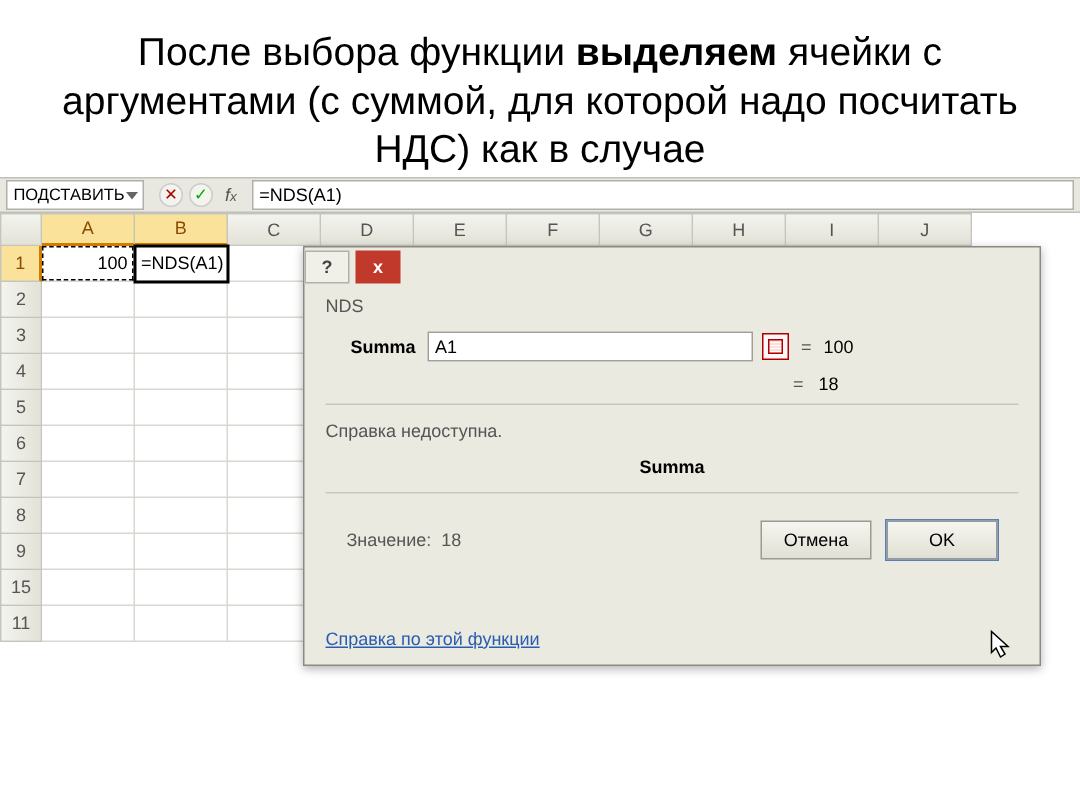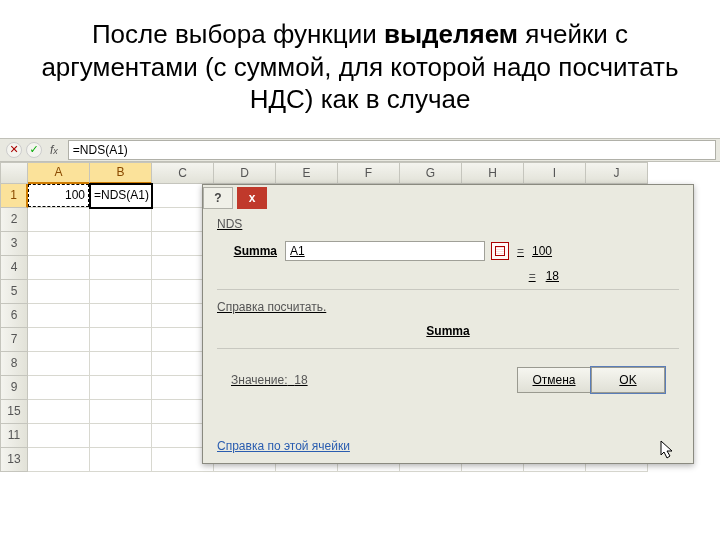--- a/index.html
+++ b/index.html
@@ -1,18 +1,18 @@
 <!DOCTYPE html>
 <html><head>
 <meta charset="utf-8">
 <style>
   * { box-sizing: border-box; margin: 0; padding: 0; }
   body { width: 720px; height: 540px; background: #fff; font-family: Arial, sans-serif; overflow: hidden; }
   
-  .slide-text { text-align: center; font-size: 26px; padding: 18px 20px 22px; line-height: 1.25; }
+  .slide-text { text-align: center; font-size: 26px; padding: 18px 20px 2px; line-height: 1.25; }
   .slide-text .plain { font-weight: normal; }
   .slide-text .bold { font-weight: bold; }
   
   .excel-area { position: relative; height: 432px; background: #fff; }
   
   .formula-bar { display: flex; align-items: center; height: 24px; background: #e8e8e0; border-top: 1px solid #c0c0b8; border-bottom: 1px solid #c0c0b8; font-size: 11px; }
   .name-box { width: 92px; height: 20px; margin: 0 4px; background: #fff; border: 1px solid #b0b0a8; display: flex; align-items: center; padding: 0 4px; position: relative; }
   .name-box::after { content: ""; position: absolute; right: 3px; top: 7px; border-left: 4px solid transparent; border-right: 4px solid transparent; border-top: 5px solid #666; }
   .fb-controls { display: flex; align-items: center; gap: 4px; padding: 0 6px; }
   .fb-btn { width: 16px; height: 16px; display: flex; align-items: center; justify-content: center; font-size: 11px; color: #666; border: 1px solid #ccc; border-radius: 8px; background: #f4f4ef; }
@@ -35,51 +35,54 @@
   
   .cell.a1 { justify-content: flex-end; }
   .cell.a1::before { content: ""; position: absolute; inset: 0; border: 1px dashed #000; pointer-events: none; }
   .cell.b1 { outline: 2px solid #000; outline-offset: -1px; z-index: 2; background: #fff; }
   
   .dialog { position: absolute; left: 202px; top: 46px; width: 492px; height: 280px; background: #eaeae0; border: 1px solid #8a8a80; box-shadow: 0 2px 6px rgba(0,0,0,.3); font-size: 12px; z-index: 5; }
   .dlg-title { display: flex; height: 26px; align-items: center; }
   .dlg-title-text { flex: 1; text-align: center; color: #555; font-size: 13px; }
   .dlg-help { width: 30px; height: 22px; margin-right: 4px; background: #f0f0e8; border: 1px solid #b0b0a8; display: flex; align-items: center; justify-content: center; color: #444; font-weight: bold; }
   .dlg-close { width: 30px; height: 22px; margin-right: 4px; background: #c0392b; color: #fff; display: flex; align-items: center; justify-content: center; font-weight: bold; }
-  .dlg-body { padding: 6px 14px; text-decoration: underline; }
+  .dlg-body { padding: 6px 14px; }
   .dlg-fn { color: #555; margin-bottom: 10px; }
   .dlg-arg-row { display: flex; align-items: center; gap: 8px; margin-bottom: 8px; }
   .dlg-arg-label { width: 60px; text-align: right; font-weight: bold; }
-  .dlg-arg-input { width: 200px; height: 20px; border: 1px solid #a0a098; background: #fff; display: flex; align-items: center; padding: 0 4px; position: relative; }
+  .dlg-arg-input { width: 217px; height: 20px; border: 1px solid #a0a098; background: #fff; display: flex; align-items: center; padding: 0 4px; position: relative; }
   .dlg-arg-pick { width: 18px; height: 18px; border: 1px solid #a00; background: #fff7f7; position: relative; margin-left: -2px; }
   .dlg-arg-pick::before { content: ""; position: absolute; left: 3px; top: 3px; width: 8px; height: 8px; border: 1px solid #a00; background: repeating-linear-gradient(#fdd,#fdd 1px,#fff 1px,#fff 2px); }
   .dlg-eq { color: #555; }
   .dlg-result-row { display: flex; justify-content: flex-end; align-items: center; gap: 10px; margin-bottom: 6px; padding-right: 120px; }
   .dlg-sep { border-top: 1px solid #c8c8c0; margin: 6px 0 10px; }
   .dlg-info { color: #555; margin: 10px 0; }
   .dlg-center-label { text-align: center; font-weight: bold; margin-bottom: 10px; }
-  .dlg-foot { display: flex; align-items: center; padding: 8px 14px; }
+  .dlg-foot { display: flex; align-items: center; padding: 8px 14px; gap: 10px; }
   .dlg-val { color: #555; flex: 0 0 auto; margin-right: auto; }
   .dlg-link { color: #2a5db0; text-decoration: underline; position: absolute; left: 14px; bottom: 10px; }
   .dlg-btn { width: 74px; height: 26px; border: 1px solid #9a9a90; background: linear-gradient(#f6f6f0,#e0e0d6); display: flex; align-items: center; justify-content: center; font-size: 12px; }
   .dlg-btn.ok { outline: 1px solid #5a7db8; }
   
   .cursor { position: absolute; left: 660px; top: 302px; width: 14px; height: 20px; z-index: 10; }
   .cursor svg { display: block; }
 </style>
 </head>
 <body>
 
 <div class="slide-text">
   <span class="plain">После выбора функции </span><span class="bold">выделяем</span><span class="plain"> ячейки с аргументами (с суммой, для которой надо посчитать НДС) как в случае</span>
 </div>
 
 <div class="excel-area">
 
   <div class="formula-bar">
+    <div class="name-box">
+        <span>ПОДСТАВИТЬ</span>
+      </div>
     <div class="fb-controls">
       <div class="fb-btn cancel">✕</div>
       <div class="fb-btn confirm">✓</div>
       <div class="fx">f<span style="font-size:9px;">x</span></div>
     </div>
     <div class="formula-input">
         <span>=NDS(A1)</span>
       </div>
   </div>
 
@@ -223,33 +226,20 @@
           <div class="cell" style="width: 62px;"></div>
           <div class="cell" style="width: 62px;"></div>
           <div class="cell" style="width: 62px;"></div>
           <div class="cell" style="width: 62px;"></div>
           <div class="cell" style="width: 62px;"></div>
           <div class="cell" style="width: 62px;"></div>
           <div class="cell" style="width: 62px;"></div>
         </div>
         <div class="row">
           <div class="row-h">11</div>
-          <div class="cell" style="width: 62px;"></div>
-          <div class="cell" style="width: 62px;"></div>
-          <div class="cell" style="width: 62px;"></div>
-          <div class="cell" style="width: 62px;"></div>
-          <div class="cell" style="width: 62px;"></div>
-          <div class="cell" style="width: 62px;"></div>
-          <div class="cell" style="width: 62px;"></div>
-          <div class="cell" style="width: 62px;"></div>
-          <div class="cell" style="width: 62px;"></div>
-          <div class="cell" style="width: 62px;"></div>
-        </div>
-        <div class="row">
-          <div class="row-h">13</div>
           <div class="cell" style="width: 62px;"></div>
           <div class="cell" style="width: 62px;"></div>
           <div class="cell" style="width: 62px;"></div>
           <div class="cell" style="width: 62px;"></div>
           <div class="cell" style="width: 62px;"></div>
           <div class="cell" style="width: 62px;"></div>
           <div class="cell" style="width: 62px;"></div>
           <div class="cell" style="width: 62px;"></div>
           <div class="cell" style="width: 62px;"></div>
           <div class="cell" style="width: 62px;"></div>
@@ -271,31 +261,31 @@
           </div>
         <div class="dlg-arg-pick"></div>
         <div class="dlg-eq">=</div>
         <div>100</div>
       </div>
       <div class="dlg-result-row">
         <div class="dlg-eq">=</div>
         <div>18</div>
       </div>
       <div class="dlg-sep"></div>
-      <div class="dlg-info">Справка посчитать.</div>
+      <div class="dlg-info">Справка недоступна.</div>
       <div class="dlg-center-label">Summa</div>
       <div class="dlg-sep"></div>
       <div class="dlg-foot">
         <div class="dlg-val">
           <span>Значение:</span>&nbsp;&nbsp;<span>18</span>
         </div>
         <div class="dlg-btn">Отмена</div>
         <div class="dlg-btn ok">OK</div>
       </div>
-      <div class="dlg-link">Справка по этой ячейки</div>
+      <div class="dlg-link">Справка по этой функции</div>
     </div>
   </div>
 
   <div class="cursor">
     <svg viewBox="0 0 14 20">
         <path d="M1 1 L1 15 L4 12 L7 18 L10 16 L7 11 L12 11 Z" fill="#fff" stroke="#000" stroke-width="1"></path>
       </svg>
   </div>
 
 </div>

